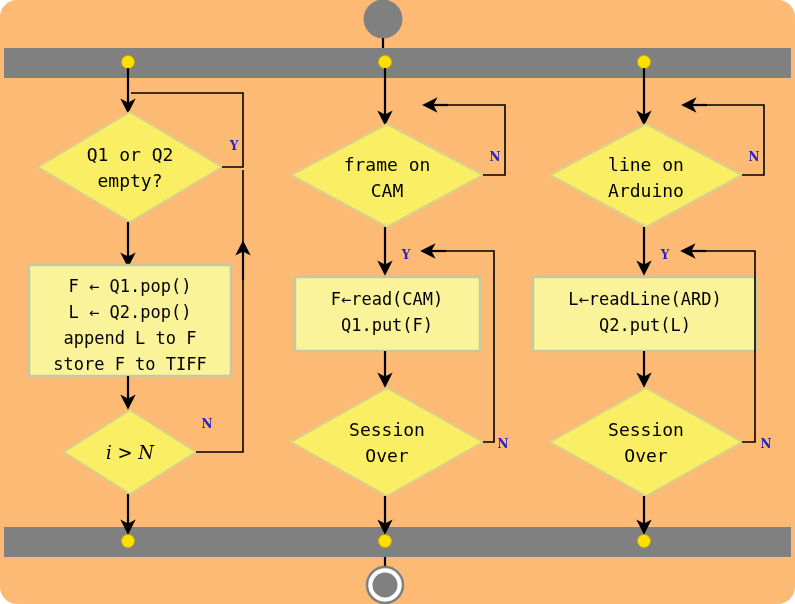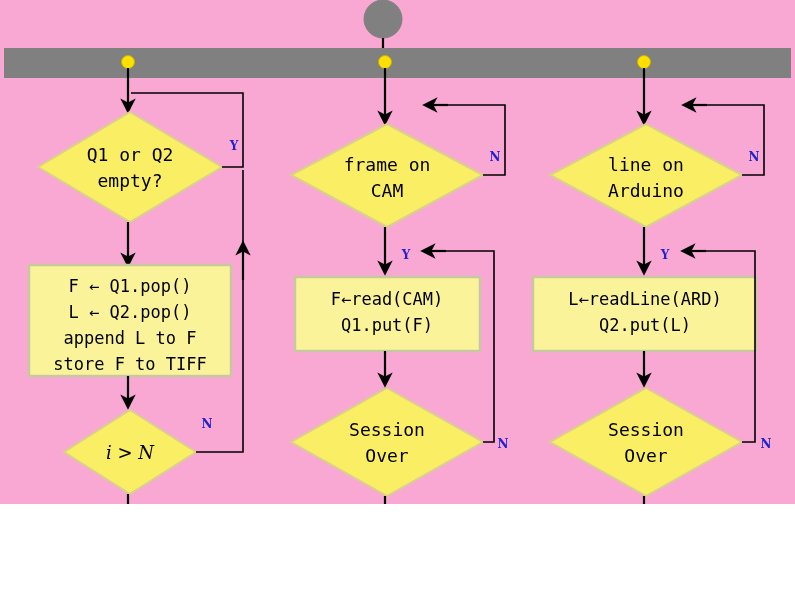--- a/index.html
+++ b/index.html
@@ -6,23 +6,24 @@
     margin: 0;
     padding: 0;
     background: #ffffff;
   }
   body {
     font-family: "DejaVu Sans", sans-serif;
   }
   #flowchart-canvas {
     position: relative;
     width: 795px;
-    height: 504px;
-    background: #f9a8d4;
+    height: 604px;
+    background: #fdba74;
     overflow: hidden;
+    border-radius: 17px;
   }
   #flow-svg {
     position: absolute;
     top: 0;
     left: 0;
     width: 795px;
     height: 604px;
   }
   .node-text {
     font-family: "DejaVu Sans Mono", monospace;

